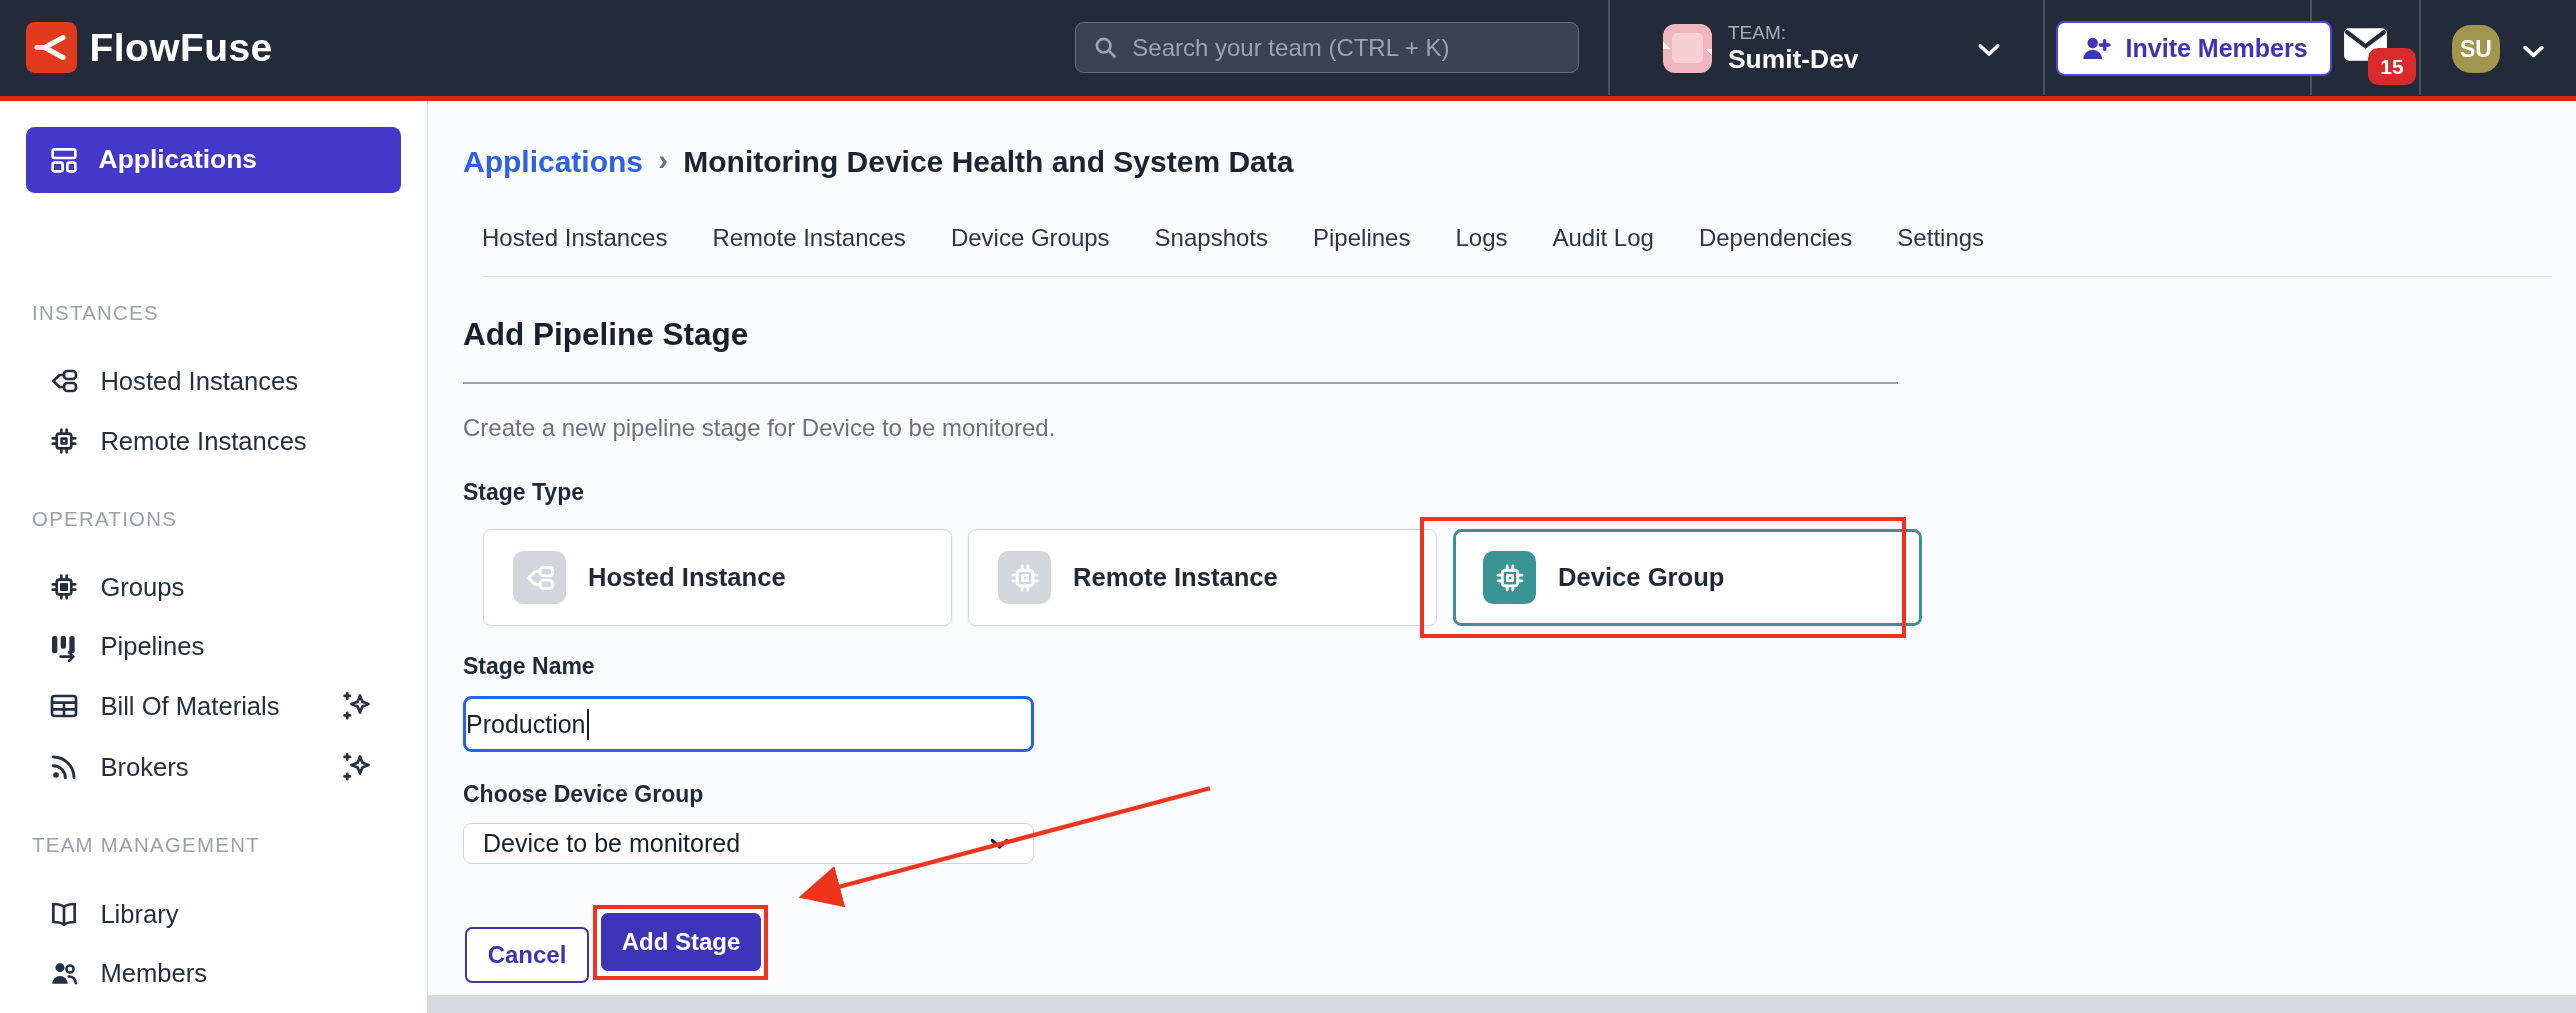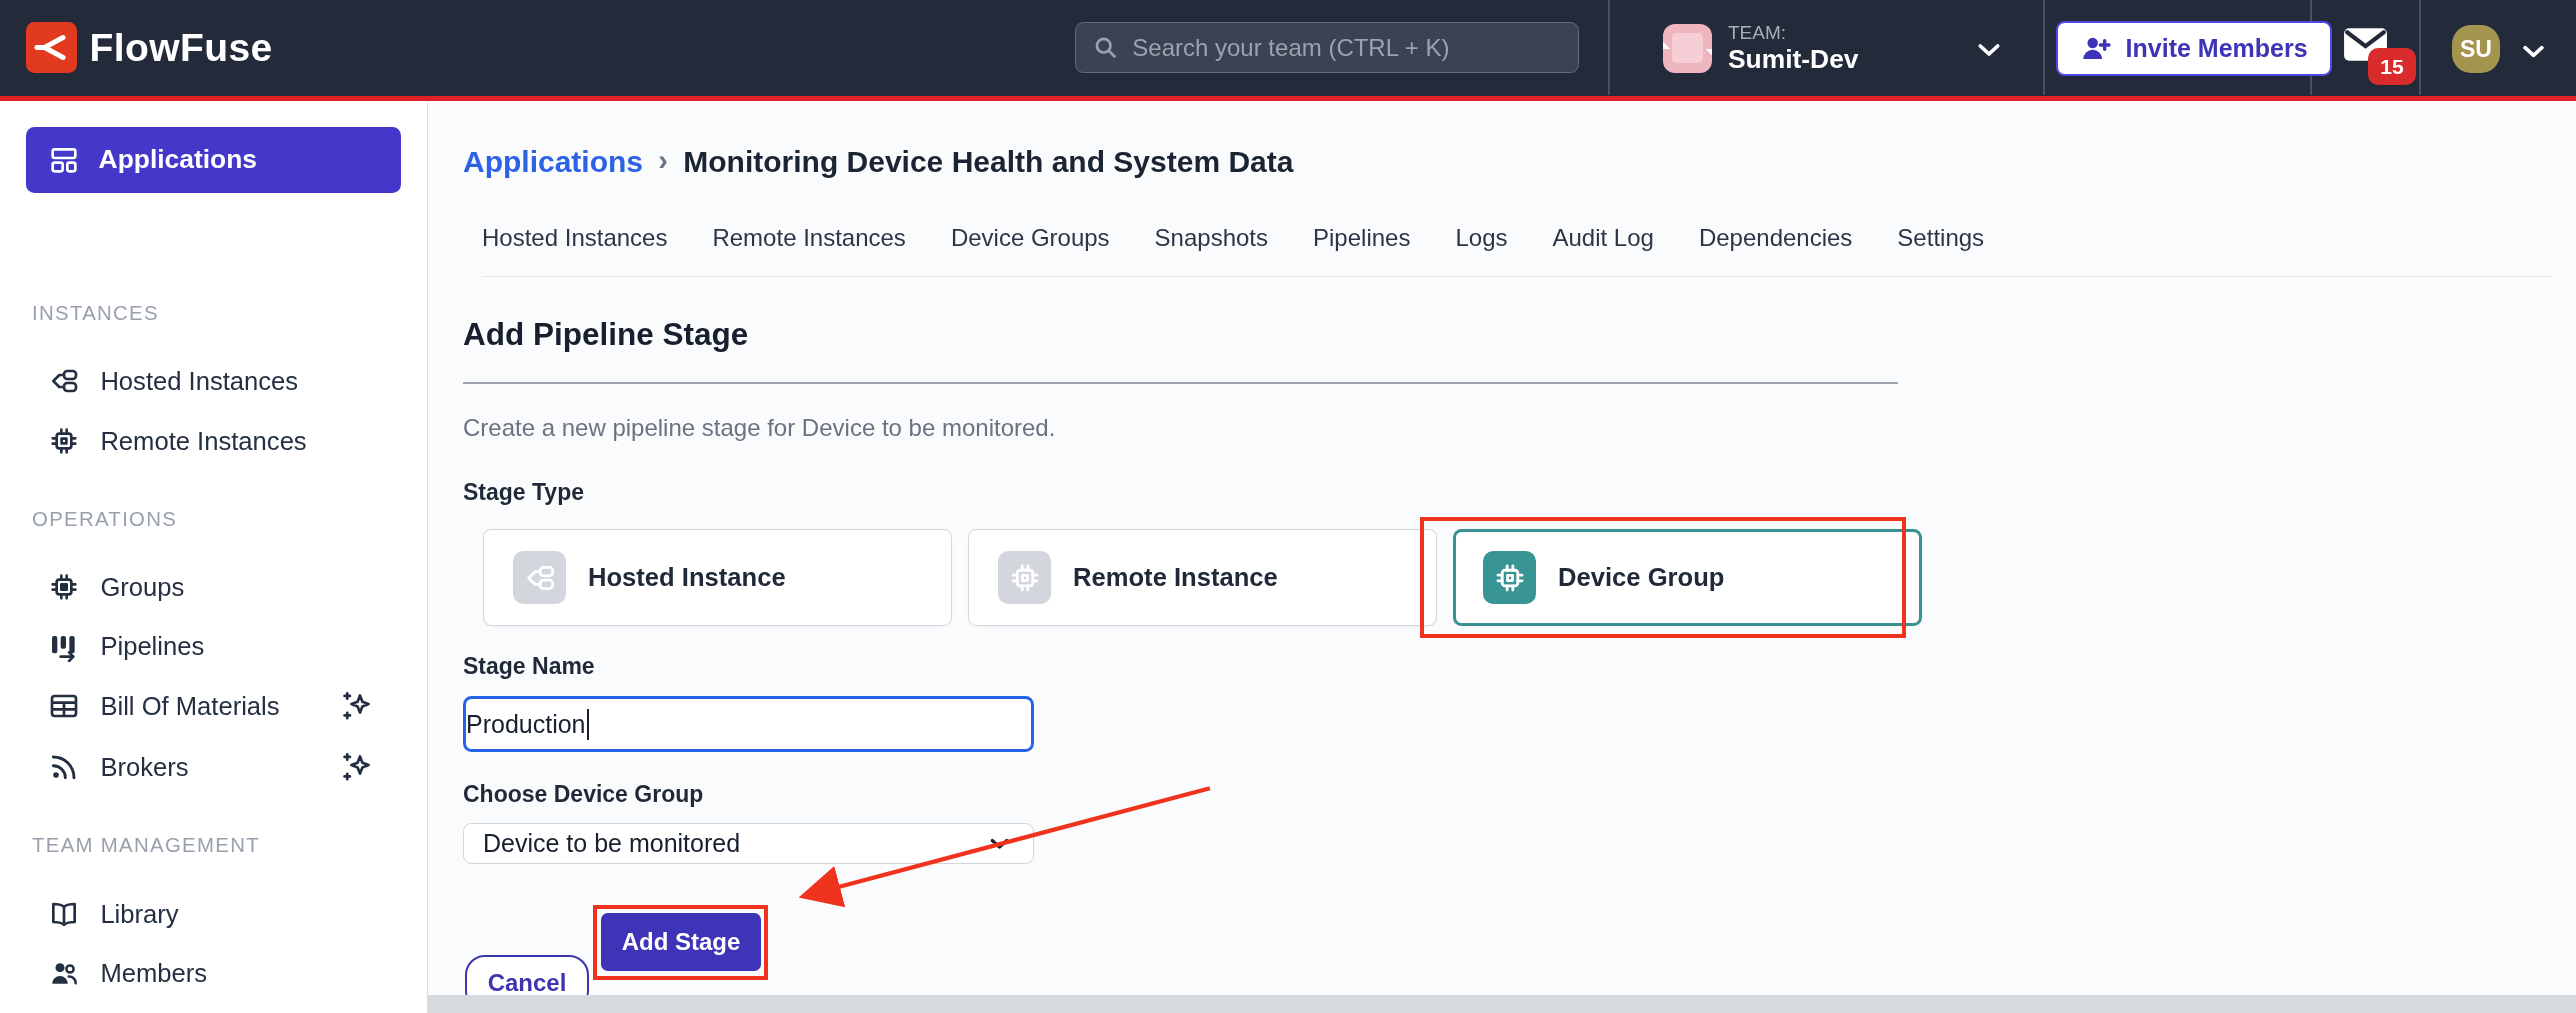--- a/index.html
+++ b/index.html
@@ -85,22 +85,22 @@
   .type-card span { color:#1f2937; font-size:25.6px; font-weight:600; }
   .text-input { position:absolute; left:35px; top:595px; width:571px; height:56px; background:#fff;
                 border:3.4px solid #2563eb; border-radius:8.5px; display:flex; align-items:center;
                 cursor:text; }
   .text-input span.val { color:#17202e; font-size:25px; }
   .caret { display:inline-block; width:1.7px; height:31px; background:#17202e; margin-left:1.7px; }
   .select-box { position:absolute; left:35px; top:722px; width:571px; height:41px; background:#fff;
                 border:1.7px solid #cfd4da; border-radius:8.5px; display:flex; align-items:center;
                 justify-content:space-between; padding:0 19px; cursor:pointer; }
   .select-box span { color:#17202e; font-size:25px; }
-  .btn-cancel { position:absolute; left:37px; top:854px; width:124px; height:56px; background:#fff;
-                border:2.6px solid #3d34b0; border-radius:20px; color:#3d34b0; font-size:24px;
+  .btn-cancel { position:absolute; left:37px; top:826px; width:124px; height:56px; background:#fff;
+                border:2.6px solid #3d34b0; border-radius:7px; color:#3d34b0; font-size:24px;
                 font-weight:bold; font-family:inherit; cursor:pointer; }
   .btn-submit { position:absolute; left:173px; top:812px; width:160px; height:58px; background:#3d34b8;
                 border:none; border-radius:6.8px; color:#ffffff; font-size:24px; font-weight:bold;
                 font-family:inherit; cursor:pointer; }
   .anno-rect { position:absolute; border:4.3px solid #f0331d; pointer-events:none; }
   .anno-card { left:992px; top:416px; width:486px; height:121px; }
   .anno-btn { left:165px; top:804px; width:175px; height:75px; }
   .anno-arrow { position:absolute; left:0; top:0; width:2148px; height:913px; pointer-events:none; }
   .bottom-strip { position:absolute; left:0; top:894px; width:2148px; height:19px; background:#d6dade; }
 

